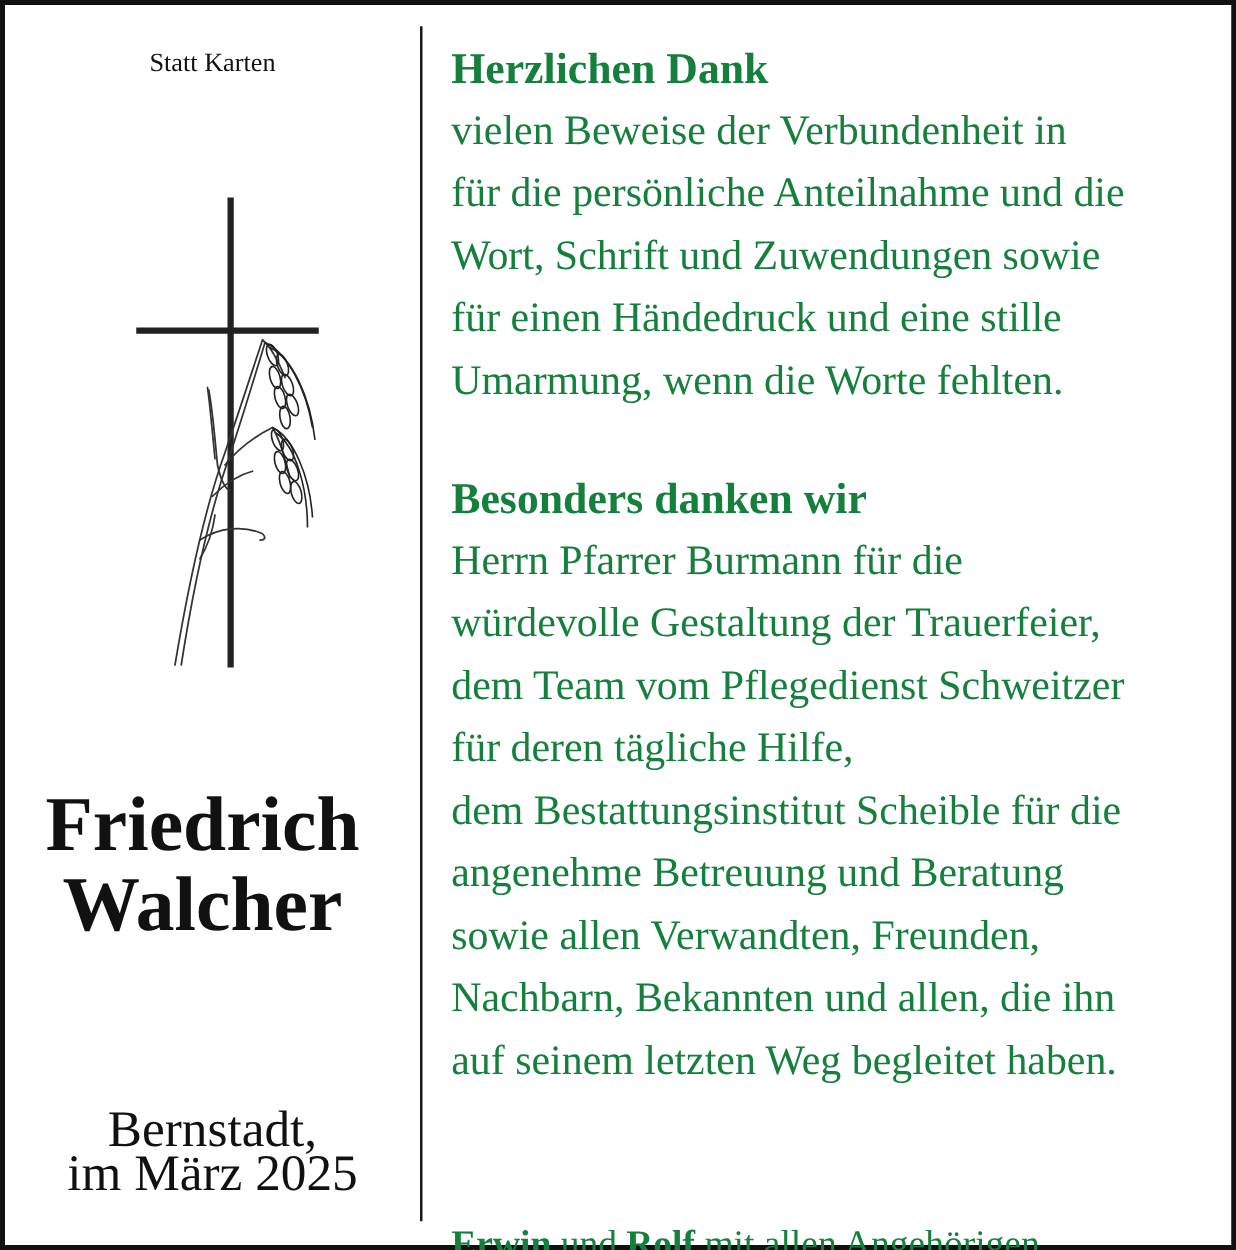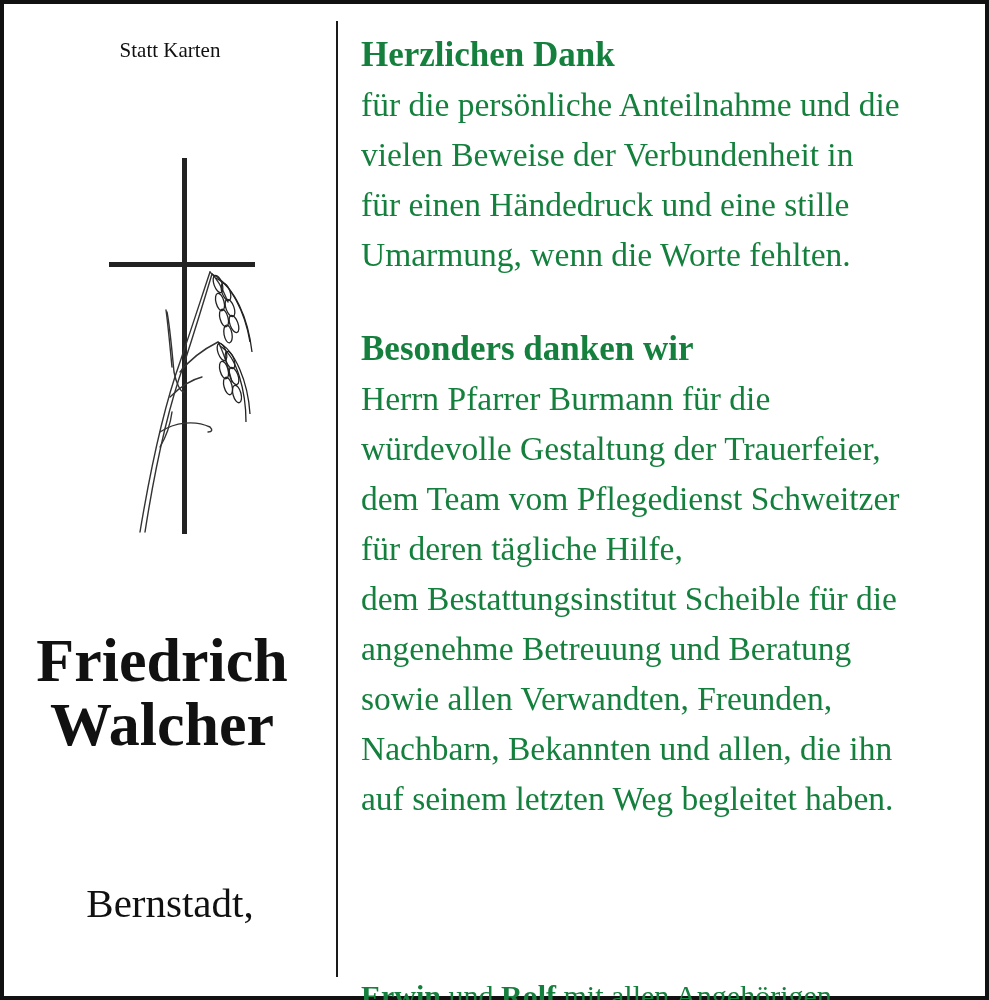--- a/index.html
+++ b/index.html
@@ -88,27 +88,29 @@
     </g>
   </svg>
 
   <div class="name">
     <div>Friedrich</div>
     <div>Walcher</div>
   </div>
 
   <div class="place">
     <div>Bernstadt,</div>
+    <div>im März 2025</div>
   </div>
 </div>
 
 <div class="right">
   <div class="heading">Herzlichen Dank</div>
+  <div class="line">vielen Beweise der Verbundenheit in</div>
   <div class="line">für die persönliche Anteilnahme und die</div>
-  <div class="line">vielen Beweise der Verbundenheit in</div>
+  <div class="line">Wort, Schrift und Zuwendungen sowie</div>
   <div class="line">für einen Händedruck und eine stille</div>
   <div class="line">Umarmung, wenn die Worte fehlten.</div>
 
   <div class="heading h2">Besonders danken wir</div>
   <div class="line">Herrn Pfarrer Burmann für die</div>
   <div class="line">würdevolle Gestaltung der Trauerfeier,</div>
   <div class="line">dem Team vom Pflegedienst Schweitzer</div>
   <div class="line">für deren tägliche Hilfe,</div>
   <div class="line">dem Bestattungsinstitut Scheible für die</div>
   <div class="line">angenehme Betreuung und Beratung</div>

